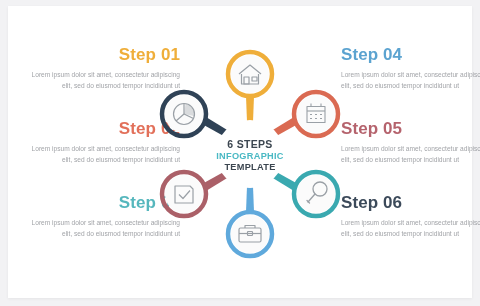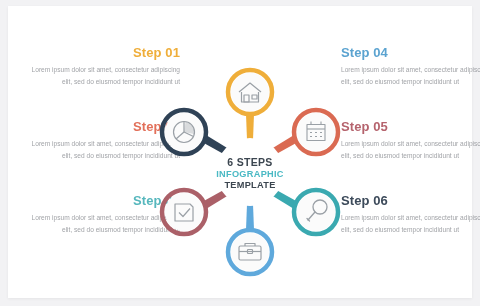--- a/index.html
+++ b/index.html
@@ -16,41 +16,41 @@
     background:#ffffff;
     box-shadow:0 1px 3px rgba(0,0,0,.06);
   }
 
   
   .col{position:absolute;width:150px;}
   .col.left{left:22px;text-align:right;}
   .col.right{left:333px;text-align:left;}
 
   .step-title{
-    font-size:13px;
+    font-size:17px;
     font-weight:bold;
     letter-spacing:.1px;
     margin:0 0 4px 0;
     line-height:1.1;
   }
   .step-body{
     font-size:6.6px;
     line-height:1.72;
     color:#a2a4a8;
     margin:0;
   }
 
   
   #blk1{top:40px;}  #blk2{top:114px;} #blk3{top:188px;}
   #blk4{top:40px;}  #blk5{top:114px;} #blk6{top:188px;}
 
   
   #diagram{
     position:absolute;
-    left:146px; top:52px;
+    left:146px; top:34px;
     width:192px; height:228px;text-align:right;
   }
   #diagram svg{display:block;width:192px;height:228px;}
 
   .ctr-line{
     font-weight:bold;
     letter-spacing:.3px;
   }
 </style>
 </head>

